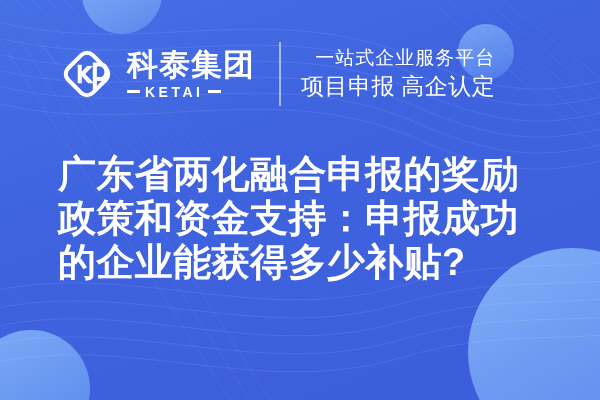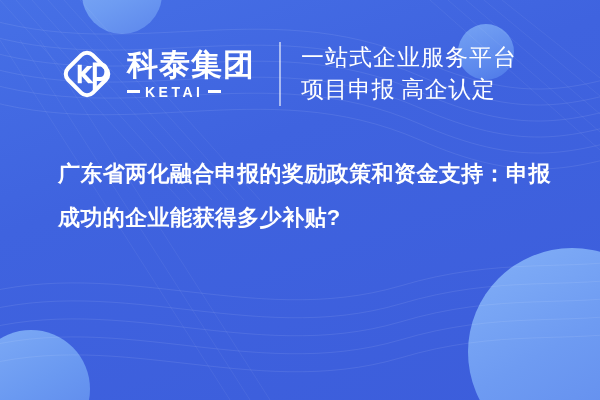--- a/index.html
+++ b/index.html
@@ -50,20 +50,21 @@
 
   
   .header {
     position: absolute;
     left: 0; top: 0;
     width: 600px; height: 148px;
     display: flex;
     align-items: center;
     padding-left: 58px;
     box-sizing: border-box;
+    text-align: right;
   }
   .brand {
     display: flex;
     align-items: center;
     gap: 11px;
   }
   .brand-mark { width: 58px; height: 58px; flex: none; }
   .brand-words {
     display: flex;
     flex-direction: column;
@@ -104,21 +105,21 @@
     width: 2px;
     height: 64px;
     background: rgba(255,255,255,.55);
     margin: 0 20px 0 24px;
     flex: none;
   }
 
   .tagline { display: flex; flex-direction: column; justify-content: center; }
   .tagline-main {
     color: #ffffff;
-    font-size: 23px;
+    font-size: 19px;
     font-weight: 400;
     letter-spacing: 1px;
     line-height: 1.12;
     white-space: nowrap;
   }
   .tagline-sub {
     color: #ffffff;
     font-family: "Liberation Serif", "DejaVu Serif", serif;
     font-size: 23px;
     font-weight: 400;
@@ -128,21 +129,21 @@
     white-space: nowrap;
   }
 
   
   .title {
     position: absolute;
     left: 58px;
     top: 152px;
     width: 498px;
     color: #ffffff;
-    font-size: 22px;
+    font-size: 38px;
     font-weight: 700;
     line-height: 44px;
     letter-spacing: .4px;
     text-align: left;
   }
 </style>
 </head>
 <body>
 
 <div id="banner">

